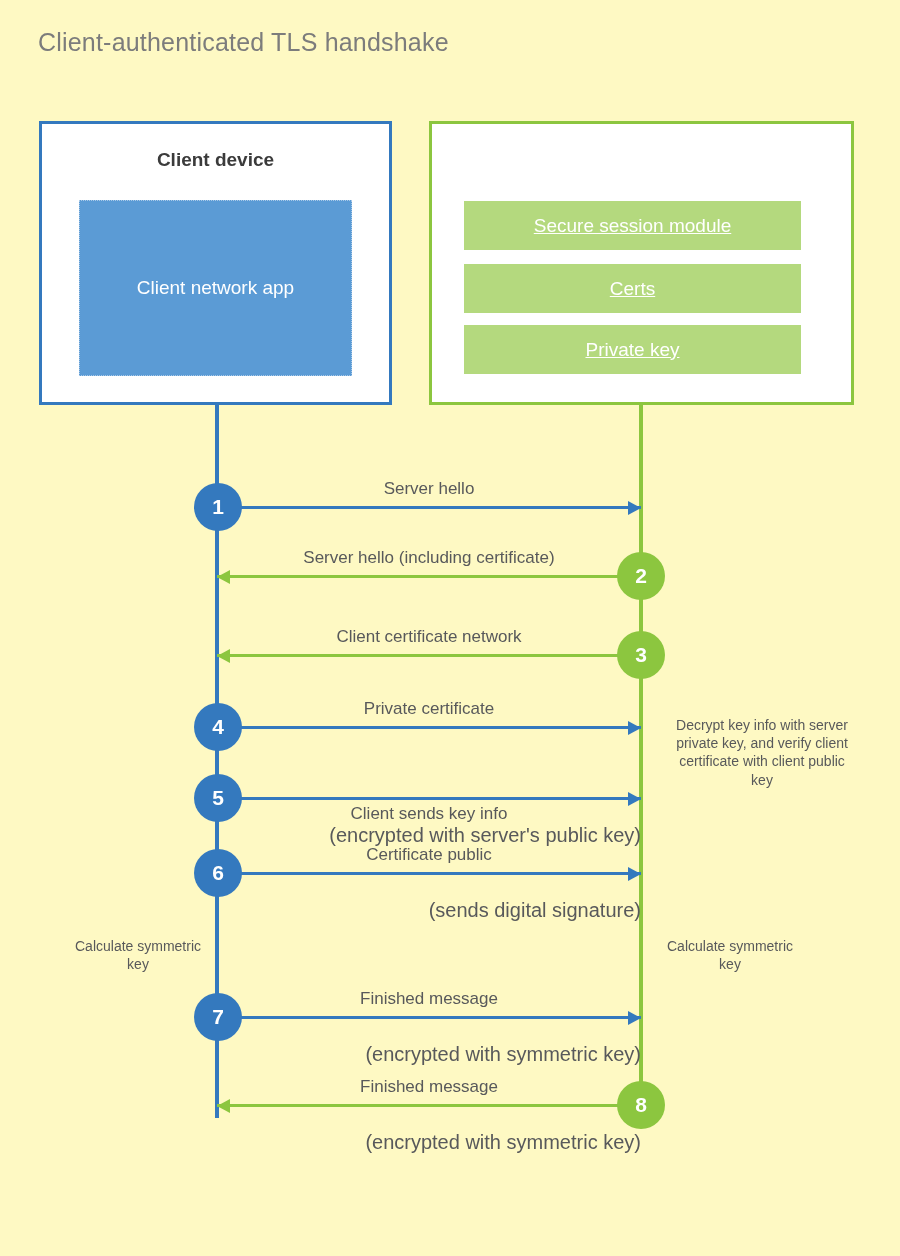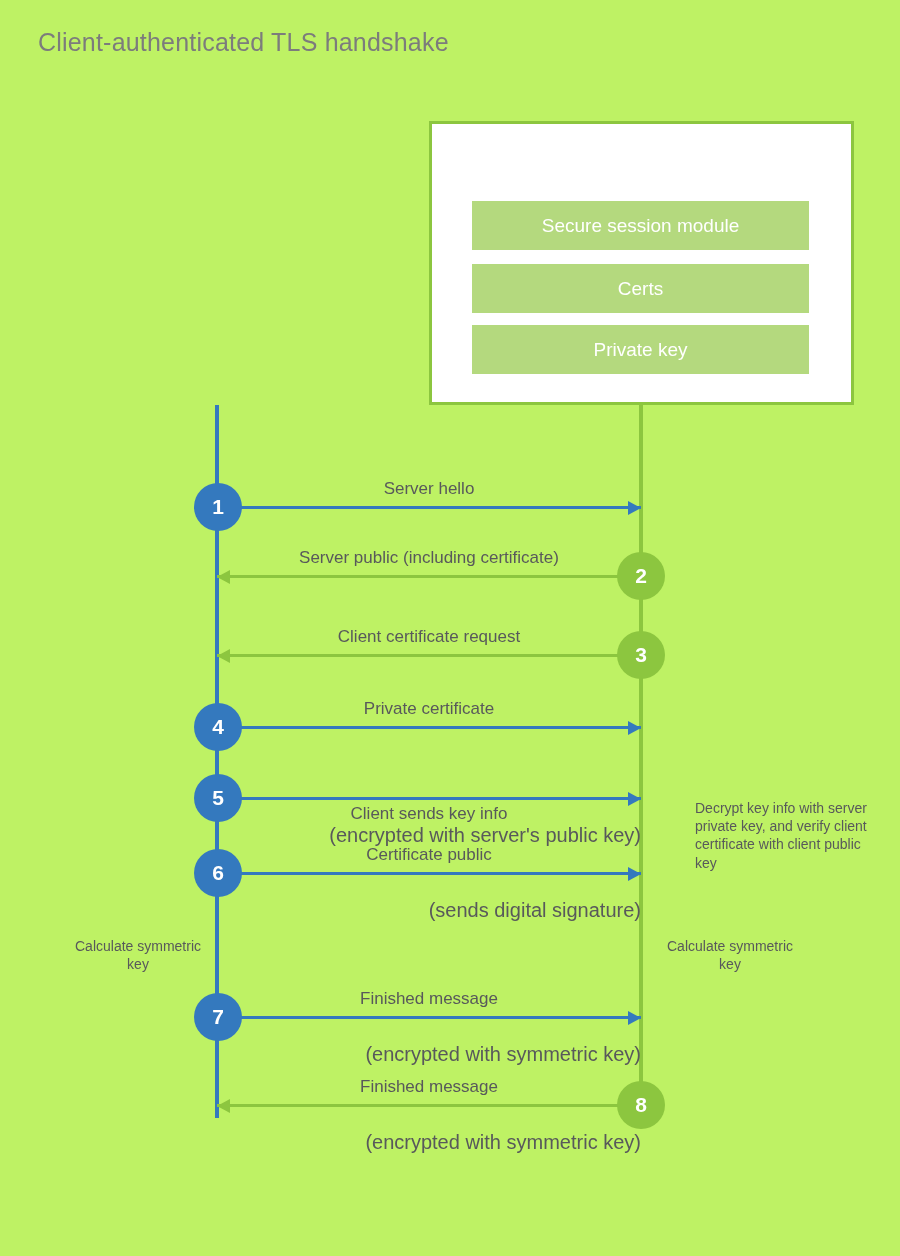--- a/index.html
+++ b/index.html
@@ -8,21 +8,21 @@
     background: #ffffff;
   }
   body {
     font-family: "Liberation Sans", sans-serif;
     color: #58595b;
   }
   #page {
     position: relative;
     width: 900px;
     height: 1256px;
-    background: #bef264;
+    background: #fef9c3;
     overflow: hidden;
   }
 
   
   #diagram-title {
     position: absolute;
     left: 38px;
     top: 28px;
     font-size: 25px;
     font-weight: 400;
@@ -77,29 +77,30 @@
     justify-content: center;
     text-align: center;
     color: #ffffff;
     font-size: 19px;
     line-height: 1.35;
   }
 
   
   .server-bar {
     position: absolute;
-    left: 40px;
+    left: 32px;
     width: 337px;
     height: 49px;
     background: #b4d97e;
     display: flex;
     align-items: center;
     justify-content: center;
     color: #ffffff;
     font-size: 19px;
+    text-decoration: underline;
   }
   #server-bar-0 { top: 77px; }
   #server-bar-1 { top: 140px; }
   #server-bar-2 { top: 201px; }
 
   
   .lifeline {
     position: absolute;
     width: 4px;
   }
@@ -178,24 +179,23 @@
 
   
   .side-note {
     position: absolute;
     font-size: 14px;
     line-height: 1.3;
     color: #58595b;
   }
   #note-decrypt {
     left: 667px;
-    top: 799px;
+    top: 716px;
     width: 190px;
-    text-align: left;
-    margin-left: 28px;
+    text-align: center;
   }
   #note-calc-client {
     left: 68px;
     top: 937px;
     width: 140px;
     text-align: center;
   }
   #note-calc-server {
     left: 660px;
     top: 937px;
@@ -203,48 +203,52 @@
     text-align: center;
   }
 </style>
 </head>
 <body>
 
 <div id="page">
 
   <div id="diagram-title">Client-authenticated TLS handshake</div>
 
+  <div class="actor-box" id="client-box">
+    <div class="actor-title">Client device</div>
+    <div id="client-app-block">Client network app</div>
+  </div>
 
   <div class="actor-box" id="server-box">
     <div class="server-bar" id="server-bar-0">Secure session module</div>
     <div class="server-bar" id="server-bar-2">Private key</div>
     <div class="server-bar" id="server-bar-1">Certs</div>
   </div>
 
   <div class="lifeline" id="client-lifeline"></div>
   <div class="lifeline" id="server-lifeline"></div>
 
   <div class="msg-row" style="top:507px;">
     <div class="msg-line blue" style="left:217px; width:424px;"></div>
     <div class="arrowhead right blue" style="left:628px;"></div>
     <div class="msg-label" style="left:217px; width:424px;">Server hello</div>
     <div class="step-circle blue" style="left:194px;">1</div>
   </div>
 
   <div class="msg-row" style="top:576px;">
     <div class="msg-line green" style="left:217px; width:424px;"></div>
     <div class="arrowhead left green" style="left:217px;"></div>
-    <div class="msg-label" style="left:217px; width:424px;">Server public (including certificate)</div>
+    <div class="msg-label" style="left:217px; width:424px;">Server hello (including certificate)</div>
     <div class="step-circle green" style="left:617px;">2</div>
   </div>
 
   <div class="msg-row" style="top:655px;">
     <div class="msg-line green" style="left:217px; width:424px;"></div>
     <div class="arrowhead left green" style="left:217px;"></div>
-    <div class="msg-label" style="left:217px; width:424px;">Client certificate request</div>
+    <div class="msg-label" style="left:217px; width:424px;">Client certificate network</div>
     <div class="step-circle green" style="left:617px;">3</div>
   </div>
 
   <div class="msg-row" style="top:727px;">
     <div class="msg-line blue" style="left:217px; width:424px;"></div>
     <div class="arrowhead right blue" style="left:628px;"></div>
     <div class="msg-label" style="left:217px; width:424px;">Private certificate</div>
     <div class="step-circle blue" style="left:194px;">4</div>
   </div>
 

